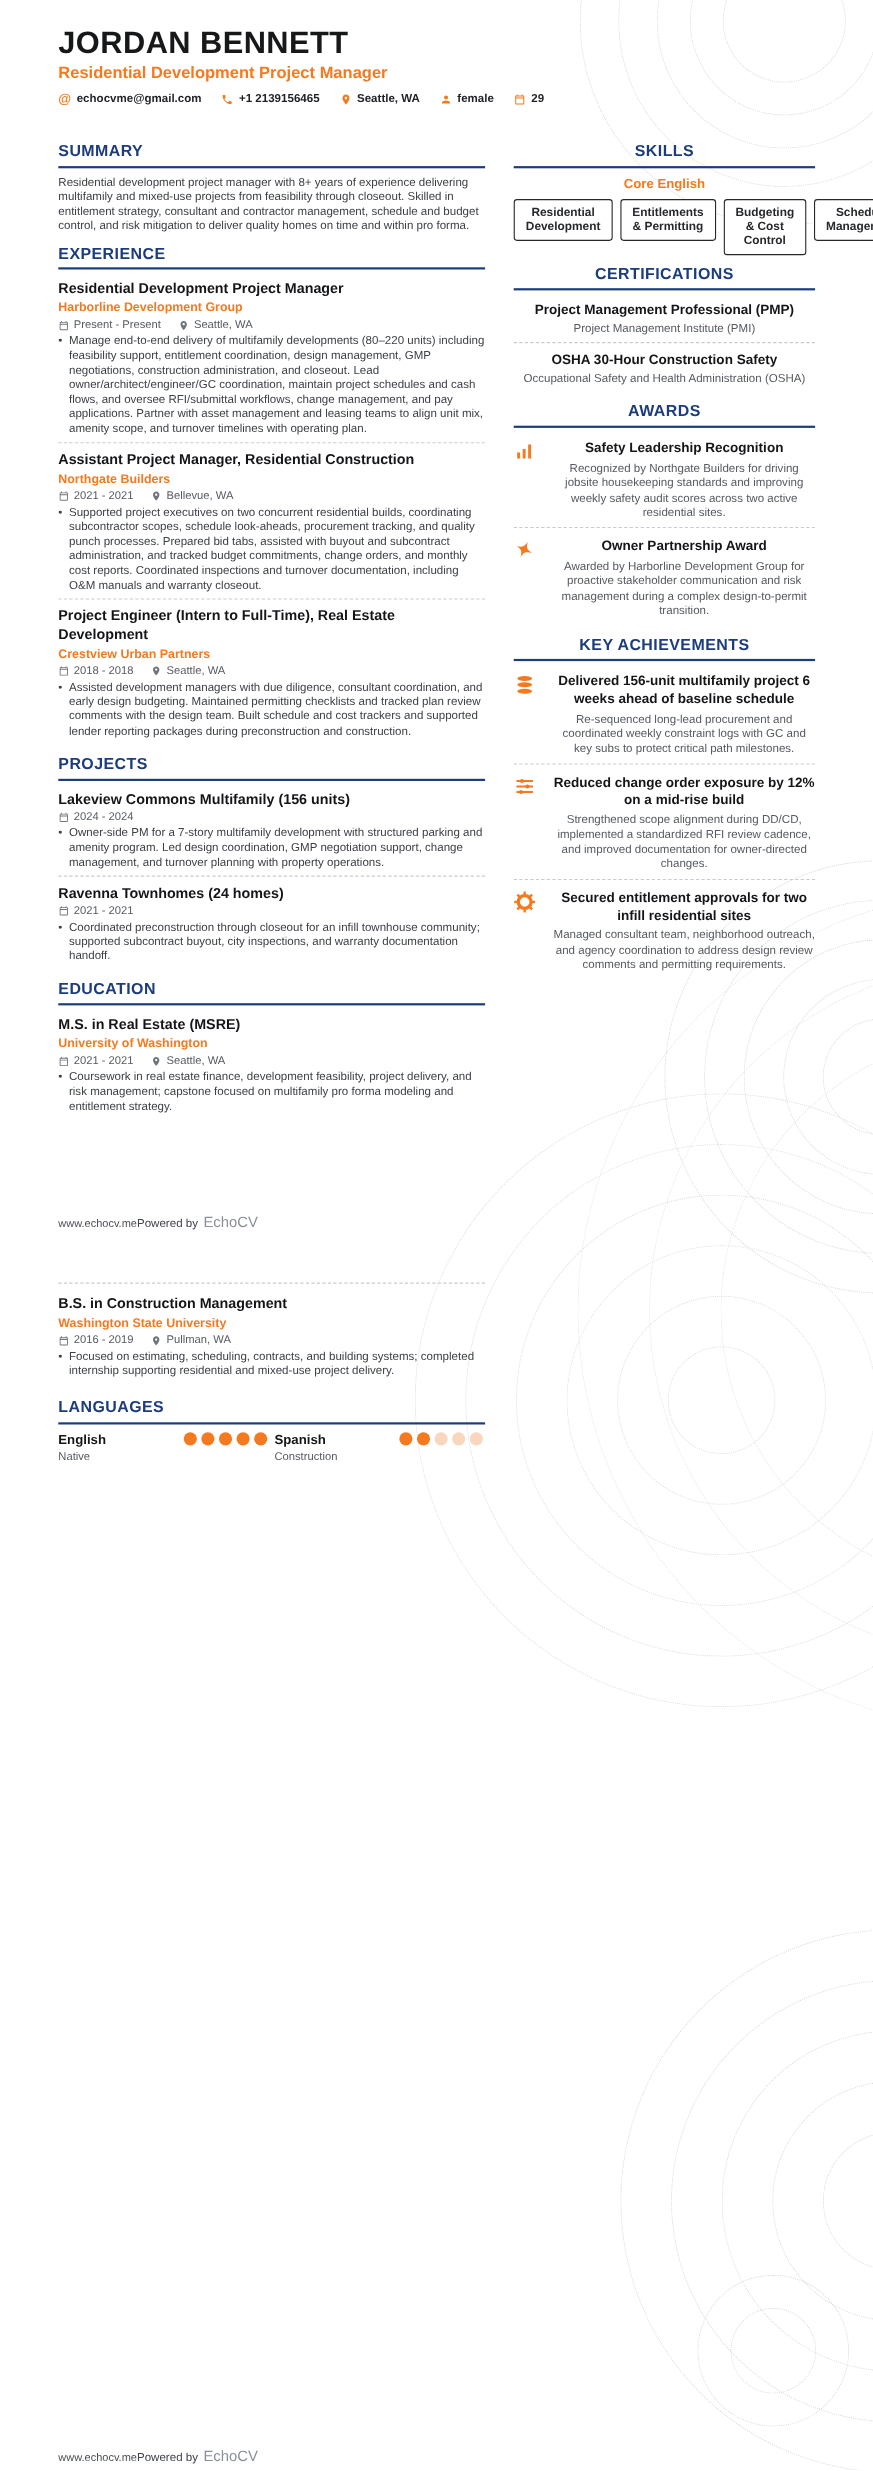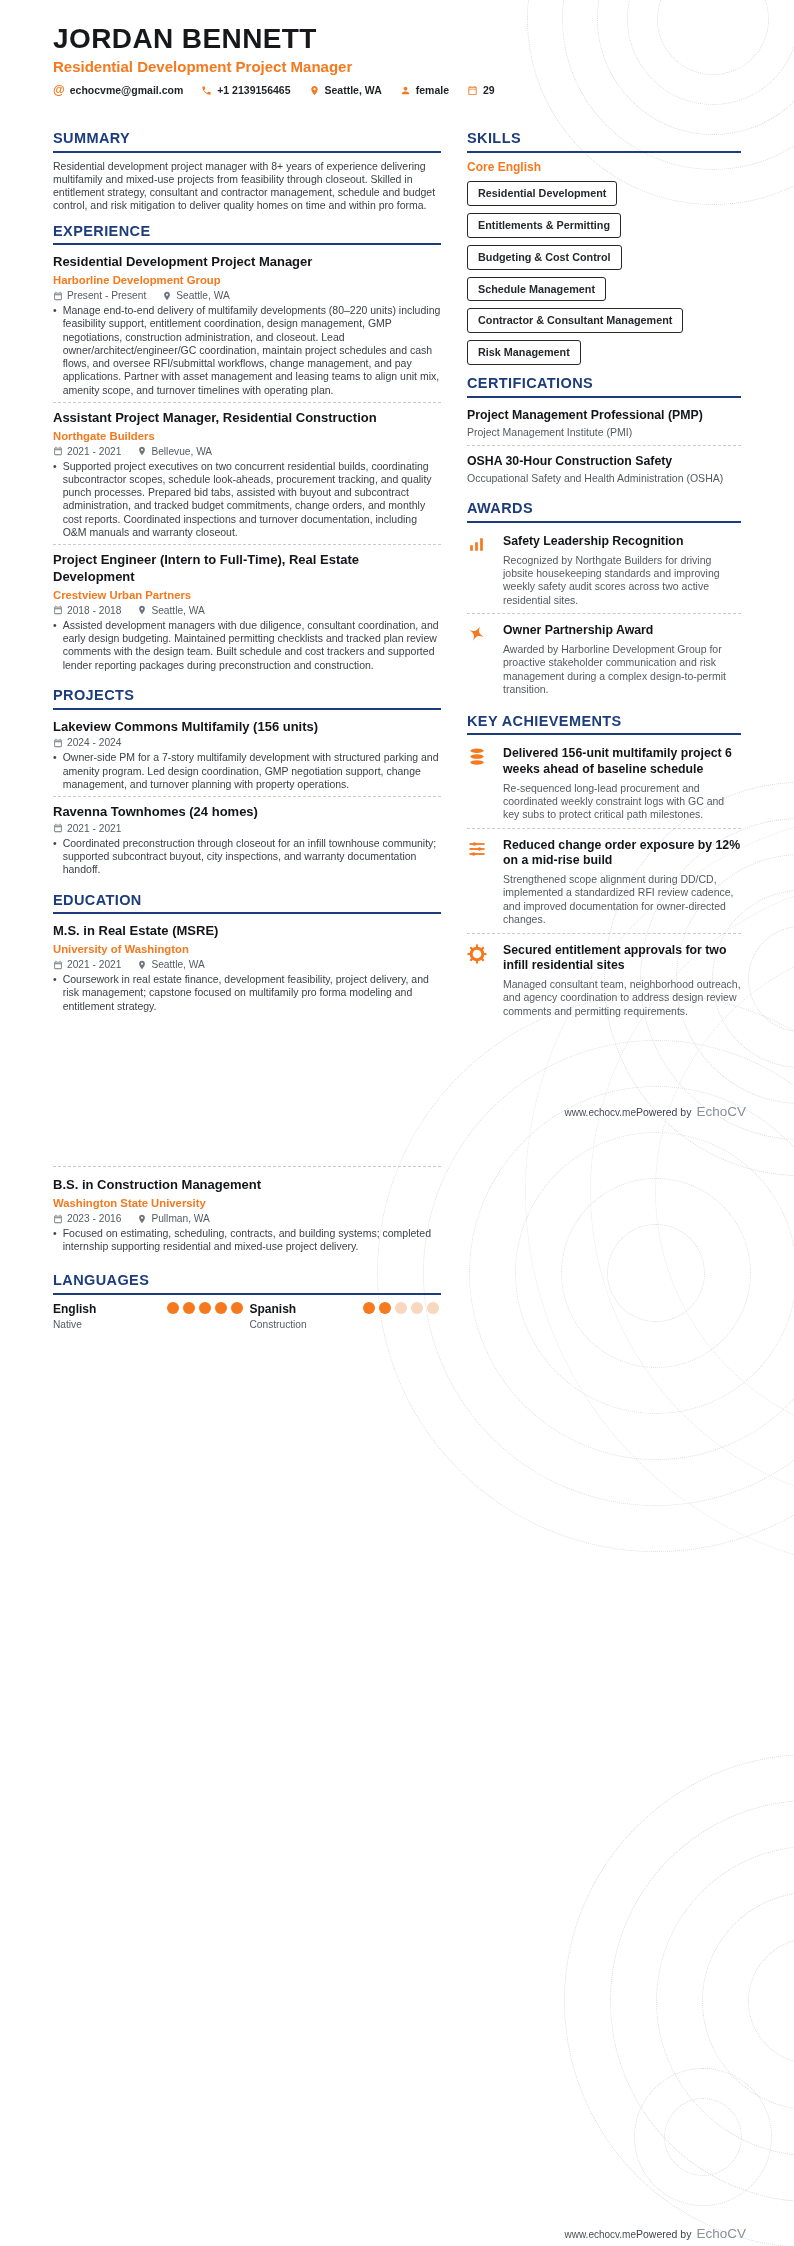--- a/index.html
+++ b/index.html
@@ -15,54 +15,54 @@
   .name{font-size:28px;font-weight:800;color:#17181a;margin:0;letter-spacing:.4px;line-height:1.05;}
   .cand-title{font-size:15px;font-weight:700;color:#f4791f;margin-top:5px;}
   .contact-row{display:flex;gap:18px;margin-top:9px;align-items:center;font-size:10.5px;font-weight:700;color:#1f2126;flex-wrap:wrap;}
   .c-item{display:flex;align-items:center;gap:5px;}
   .c-icon{color:#f4791f;display:inline-flex;font-weight:800;font-size:12px;line-height:1;}
   svg{display:block;}
 
   
   #cols{left:53px;top:130px;width:688px;display:flex;gap:26px;align-items:flex-start;}
   .col-left{width:388px;flex:none;}
-  .col-right{width:274px;flex:none;}
+  .col-right{width:274px;flex:none;text-align:center;}
   section{margin:0 0 10px 0;}
   .sec-h{font-size:14.5px;font-weight:800;color:#1c3c7c;letter-spacing:.4px;border-bottom:2.5px solid #1c3c7c;padding-bottom:4px;margin:0 0 7px 0;line-height:1.15;}
   .body-text{font-size:10.5px;line-height:1.26;color:#3d4147;margin:0;}
 
   .entry{padding:2px 0 5px;}
   .dash{border-top:1px dashed #c8ccd2;margin:0 0 5px 0;}
   .entry h3{font-size:13px;font-weight:700;color:#141518;margin:0 0 2px 0;line-height:1.3;}
   .company{font-size:11.3px;font-weight:700;color:#f4791f;margin:0 0 3px 0;line-height:1.25;}
   .meta{display:flex;gap:16px;font-size:10.2px;color:#565b63;margin:0 0 3px 0;align-items:flex-start;}
   .mi{display:flex;gap:4px;align-items:center;}
   .mi svg{color:#70757d;}
   .bullet{display:flex;gap:6px;}
   .bullet .bd{font-size:10.5px;line-height:1.26;color:#3d4147;flex:none;}
   .bullet p{margin:0;font-size:10.5px;line-height:1.26;color:#3d4147;}
 
   
   .group-label{font-size:12px;font-weight:700;color:#f4791f;margin:2px 0 7px 0;}
-  .pills{display:flex;flex-direction:column;gap:7px;align-items:flex-start;}
+  .pills{display:flex;flex-direction:row;gap:7px;align-items:flex-start;}
   .pill{border:1.5px solid #26282c;border-radius:3px;padding:5px 10px;font-size:10.8px;font-weight:700;color:#26282c;background:#fff;line-height:1.2;}
 
   
   .cert{padding:3px 0 5px;}
   .cert-name{font-size:12.3px;font-weight:700;margin:0 0 3px 0;color:#141518;line-height:1.25;}
   .cert-issuer{font-size:10.5px;color:#555a61;margin:0;line-height:1.26;}
 
   
   .irow{display:flex;gap:12px;padding:4px 0 6px;}
   .icol{width:24px;flex:none;color:#f4791f;padding-top:1px;}
   .itxt h4{font-size:12.3px;font-weight:700;margin:0 0 4px 0;line-height:1.27;color:#141518;}
   .itxt p{font-size:10.5px;line-height:1.28;color:#555a61;margin:0;}
 
   
-  .footer{position:absolute;left:53px;right:48px;display:flex;justify-content:flex-end;align-items:baseline;z-index:1;}
+  .footer{position:absolute;left:53px;right:36px;display:flex;justify-content:flex-start;align-items:baseline;z-index:1;}
   #footer1{top:1102px;}
   #footer2{top:2224px;}
   .f-url{font-size:10px;color:#4a4e55;}
   .f-pow{font-size:10.5px;color:#3f434a;}
   .f-brand{font-size:13.5px;color:#8a8f98;font-weight:500;margin-left:5px;}
 
   
   #page2{left:53px;top:1166px;width:388px;}
   #page2 .dash{margin-bottom:8px;}
   .lang-row{display:flex;margin-top:2px;}
@@ -448,21 +448,21 @@
     <article class="entry">
       <h3>B.S. in Construction Management</h3>
       <div class="company">Washington State University</div>
       <div class="meta">
         <span class="mi">
           <span>
               <svg width="10" height="10" viewBox="0 0 24 24" fill="currentColor">
                 <path d="M19 4h-1V2h-2v2H8V2H6v2H5c-1.11 0-2 .9-2 2v14c0 1.1.89 2 2 2h14c1.1 0 2-.9 2-2V6c0-1.1-.9-2-2-2zm0 16H5V10h14v10zM5 8V6h14v2H5z"></path>
               </svg>
             </span>
-          <span>2023 - 2016</span>
+          <span>2016 - 2019</span>
         </span>
         <span class="mi">
           <span>
               <svg width="10" height="10" viewBox="0 0 24 24" fill="currentColor">
                 <path d="M12 2C8.13 2 5 5.13 5 9c0 5.25 7 13 7 13s7-7.75 7-13c0-3.87-3.13-7-7-7zm0 9.5c-1.38 0-2.5-1.12-2.5-2.5s1.12-2.5 2.5-2.5 2.5 1.12 2.5 2.5-1.12 2.5-2.5 2.5z"></path>
               </svg>
             </span>
           <span>Pullman, WA</span>
         </span>
       </div>

